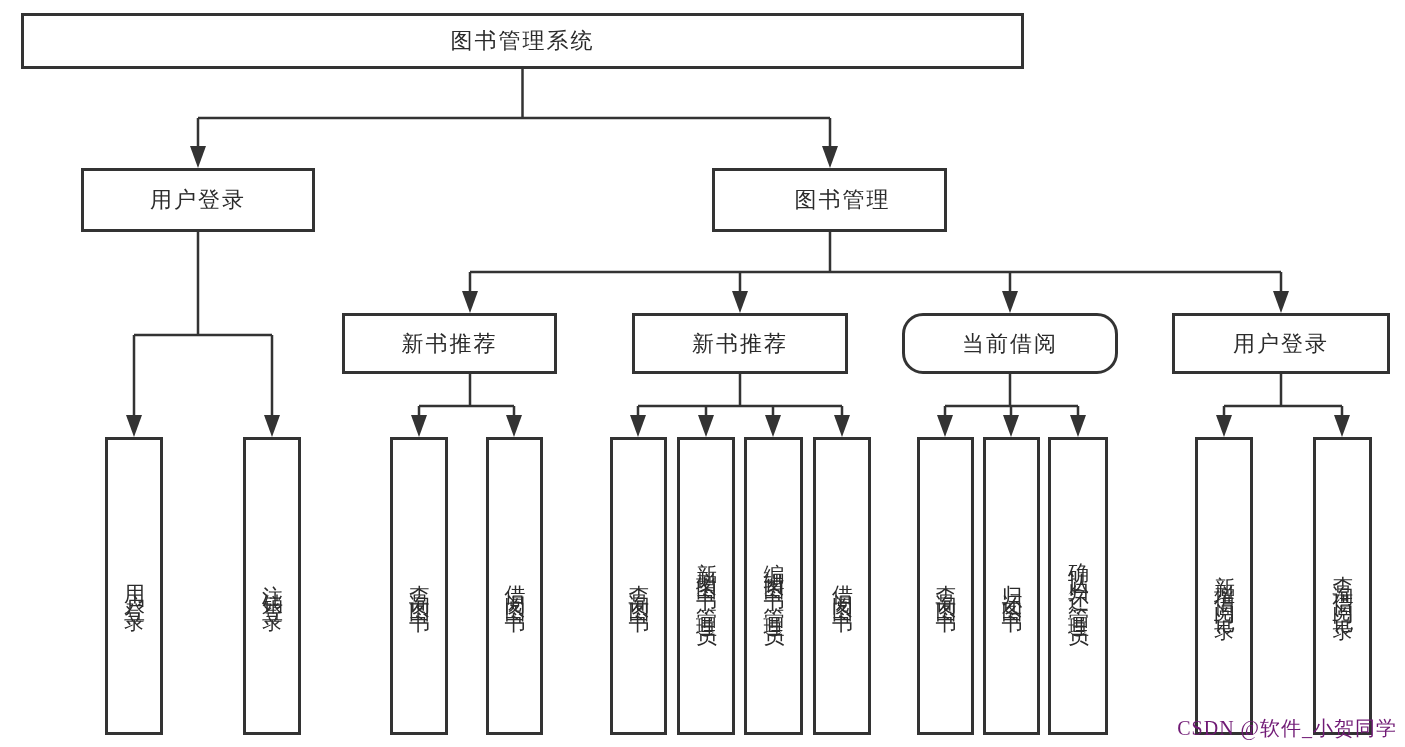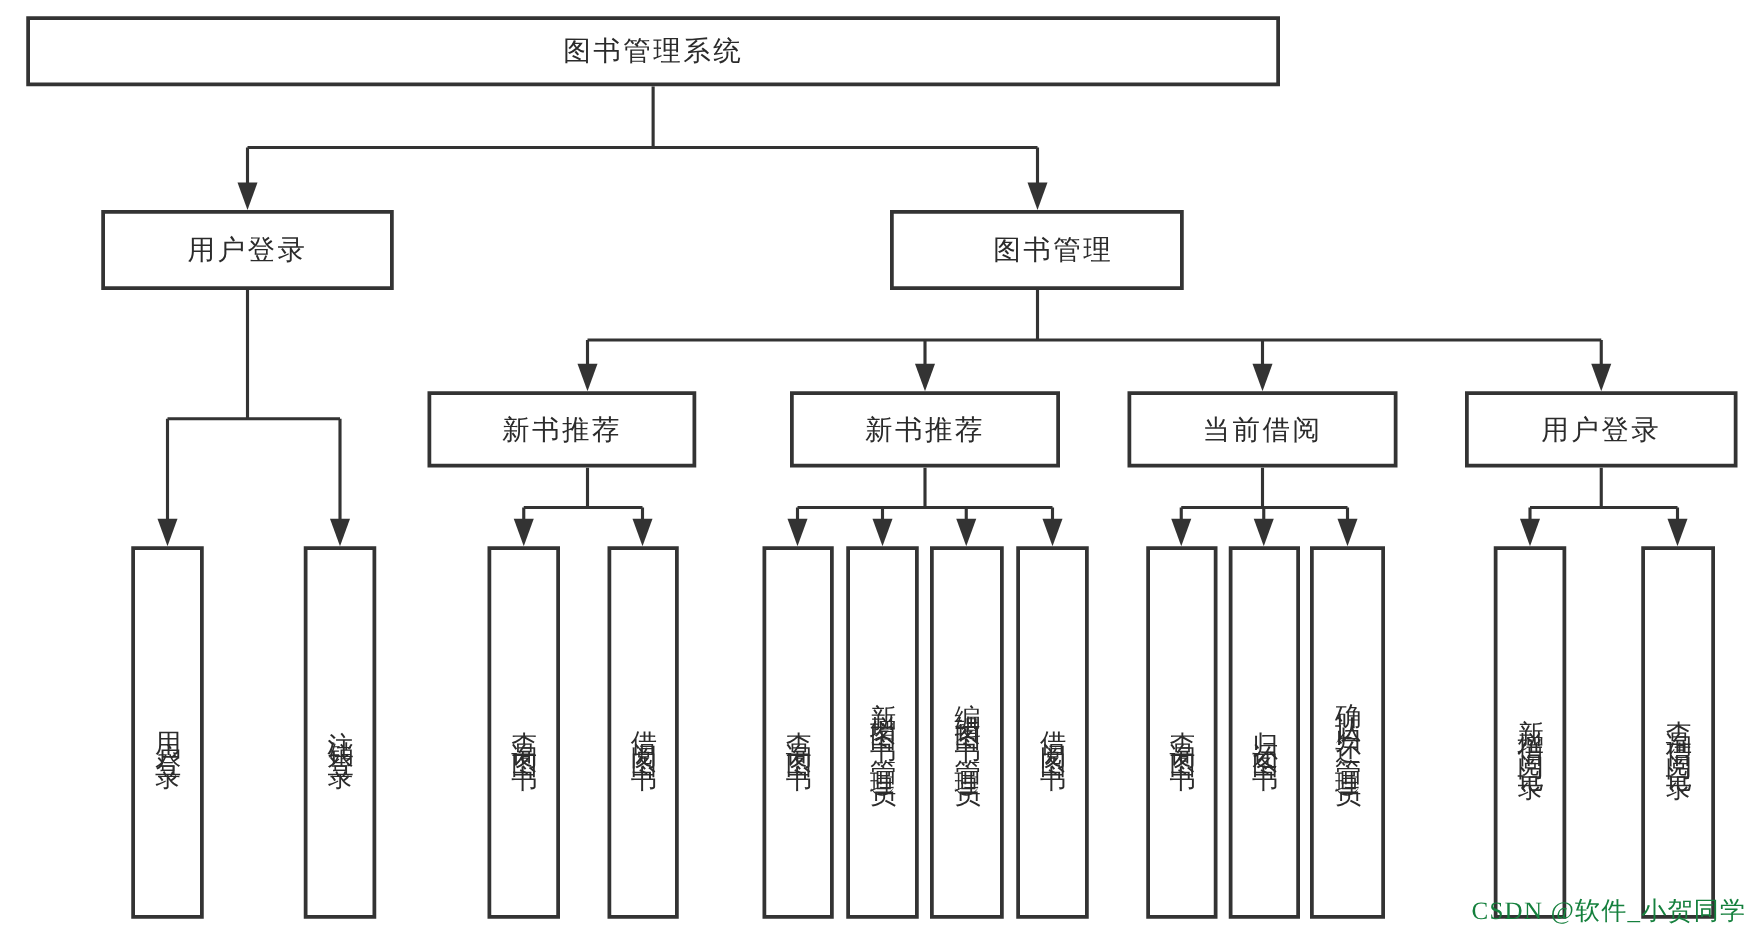--- a/index.html
+++ b/index.html
@@ -38,21 +38,21 @@
     line-height: 1;
   }
   
   .n-root   { left: 21px;  top: 13px;  width: 1003px; height: 56px; }
   
   .n-login  { left: 81px;  top: 168px; width: 234px; height: 64px; }
   .n-mgmt   { left: 712px; top: 168px; width: 235px; height: 64px; padding-left: 26px; }
   
   .n-newbook  { left: 342px;  top: 313px; width: 215px; height: 61px; text-align: center; }
   .n-borrow   { left: 632px;  top: 313px; width: 216px; height: 61px; }
-  .n-current  { left: 902px;  top: 313px; width: 216px; height: 61px; }
+  .n-current  { left: 902px;  top: 313px; width: 216px; height: 61px; border-radius: 21px; }
   .n-records  { left: 1172px; top: 313px; width: 218px; height: 61px; }
   
   .lf { top: 437px; height: 298px; }
   .lf-1  { left: 105px;  width: 58px; }
   .lf-2  { left: 243px;  width: 58px; }
   .lf-3  { left: 390px;  width: 58px; }
   .lf-4  { left: 486px;  width: 57px; }
   .lf-5  { left: 610px;  width: 57px; }
   .lf-6  { left: 677px;  width: 58px; }
   .lf-7  { left: 744px;  width: 59px; }
@@ -60,21 +60,21 @@
   .lf-9  { left: 917px;  width: 57px; }
   .lf-10 { left: 983px;  width: 57px; }
   .lf-11 { left: 1048px; width: 60px; }
   .lf-12 { left: 1195px; width: 58px; }
   .lf-13 { left: 1313px; width: 59px; }
   .watermark {
     position: absolute;
     right: 8px;
     bottom: 5px;
     font-size: 20px;
-    color: #15803d;
+    color: #701a75;
     letter-spacing: 1px;
   }
 </style>
 </head>
 <body>
 
 <div class="canvas">
 
   <svg class="connectors" viewBox="0 0 1405 747" xmlns="http://www.w3.org/2000/svg">
     <path d="M522.5 69 V118 M198 118 H830 M198 118 V150 M830 118 V150

